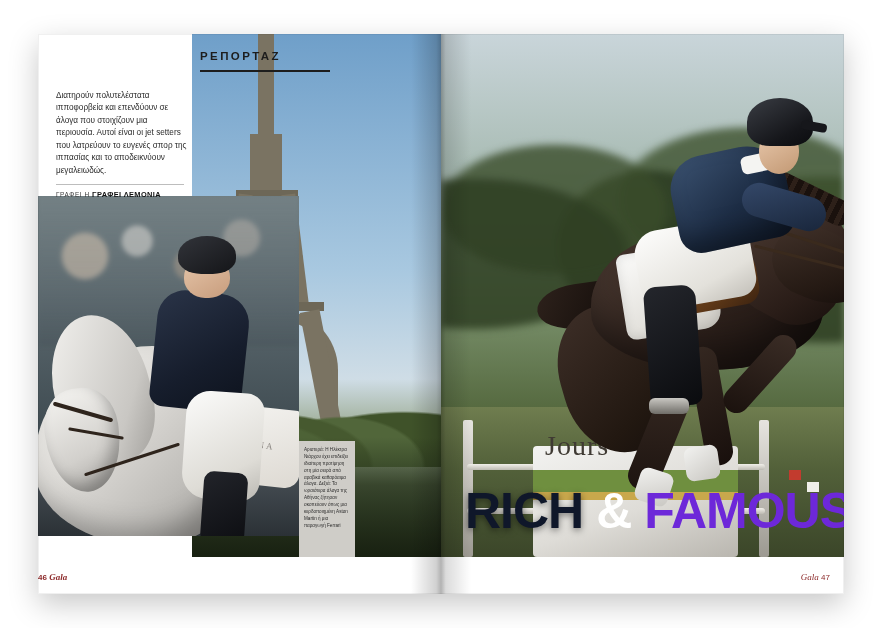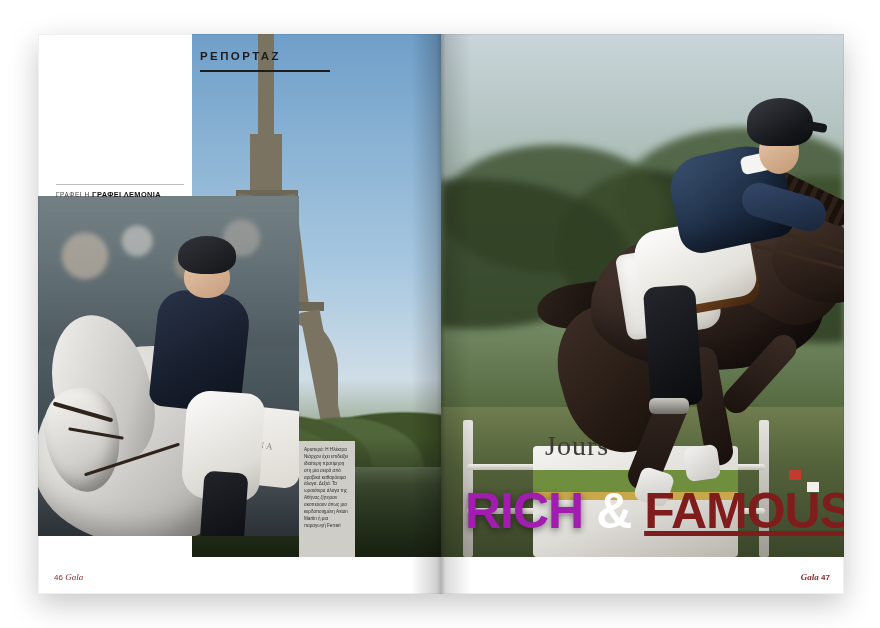--- a/index.html
+++ b/index.html
@@ -162,22 +162,22 @@
   
   .caption-box{
     position:absolute;left:261px;top:407px;width:56px;height:116px;
     background:#cfcdc8;color:#2b2b2b;
     padding:6px 5px;box-sizing:border-box;
     font-size:4.6px;line-height:1.5;
   }
 
   
   .folio-left{
-    position:absolute;left:16px;bottom:12px;
-    font-size:8px;color:#8d2b2b;font-weight:normal;
+    position:absolute;left:0;bottom:12px;
+    font-size:8px;color:#8d2b2b;font-weight:bold;
   }
   .folio-left .mag{
     font-family:"Liberation Serif",serif;font-style:italic;color:#8d2b2b;font-size:9px;
   }
 
   
   .photo-main{
     position:absolute;left:0;top:0;width:403px;height:523px;overflow:hidden;
     background:#6c7f5a;
   }
@@ -363,28 +363,28 @@
     font-size:46px;line-height:1;color:#ffffff;
     text-shadow:0 2px 6px rgba(0,0,0,.55);
     letter-spacing:-1px;
     z-index:30;
   }
   .hl-big{
     position:absolute;left:24px;top:452px;z-index:30;
     font-size:50px;line-height:1;font-weight:bold;letter-spacing:-1px;
     white-space:nowrap;
   }
-  .hl-rich{color:#a21caf;text-shadow:0 2px 7px rgba(0,0,0,.5);text-align:right;}
+  .hl-rich{color:#0f172a;text-shadow:0 2px 7px rgba(0,0,0,.5);text-align:right;}
   .hl-amp{color:#ffffff;}
-  .hl-famous{color:#7f1d1d;text-decoration:underline;}
+  .hl-famous{color:#6d28d9;}
 
   
   .folio-right{
     position:absolute;right:14px;bottom:12px;
-    font-size:8px;color:#8d2b2b;font-weight:bold;
+    font-size:8px;color:#8d2b2b;font-weight:normal;
   }
   .folio-right .mag{
     font-family:"Liberation Serif",serif;font-style:italic;color:#8d2b2b;font-size:9px;
   }
 
   
   .band-left{position:absolute;left:0;top:523px;width:403px;height:37px;background:#fff;}
 
   
   .edge{
@@ -436,20 +436,21 @@
         <div class="gh-rider-coat"></div>
         <div class="gh-rider-head"></div>
         <div class="gh-helmet"></div>
         <div class="gh-breeches"></div>
         <div class="gh-boot"></div>
       </div>
 
       <div class="kicker">ΡΕΠΟΡΤΑΖ</div>
       <div class="kicker-rule"></div>
 
+      <div class="standfirst">Διατηρούν πολυτελέστατα ιπποφορβεία και επενδύουν σε άλογα που στοιχίζουν μια περιουσία. Αυτοί είναι οι jet setters που λατρεύουν το ευγενές σπορ της ιππασίας και το αποδεικνύουν μεγαλειωδώς.</div>
       <div class="standfirst-rule"></div>
       <div class="byline">
         <span>ΓΡΑΦΕΙ Η</span>
         <b>ΓΡΑΦΕΙ ΛΕΜΟΝΙΑ</b>
       </div>
 
       <div class="band-left"></div>
       <div class="folio-left">
         <span>46</span>
         <span class="mag">Gala</span>

